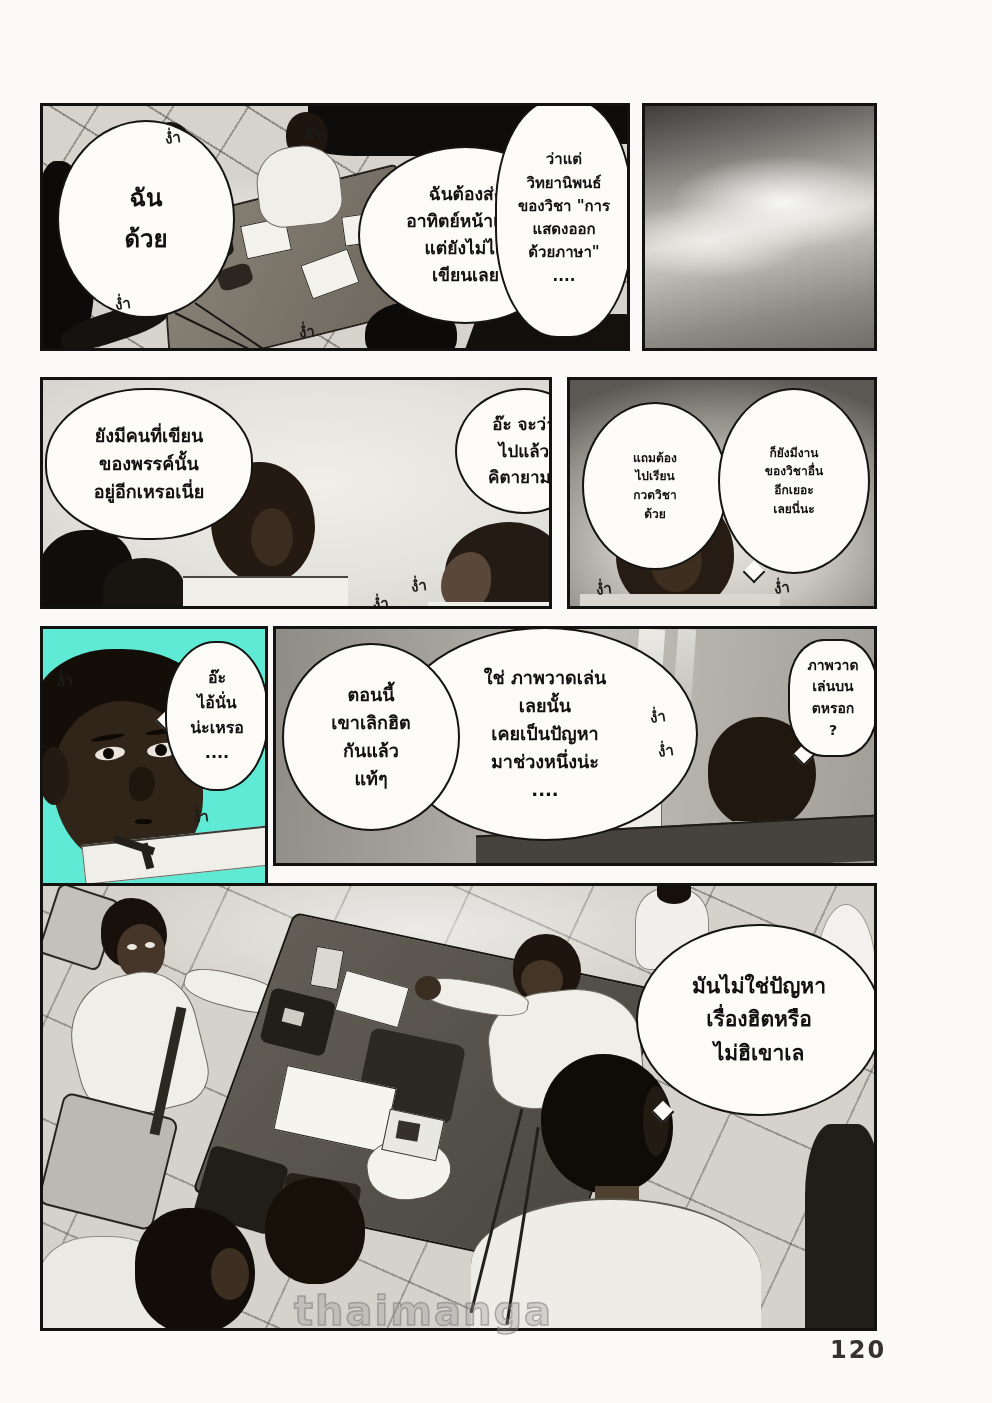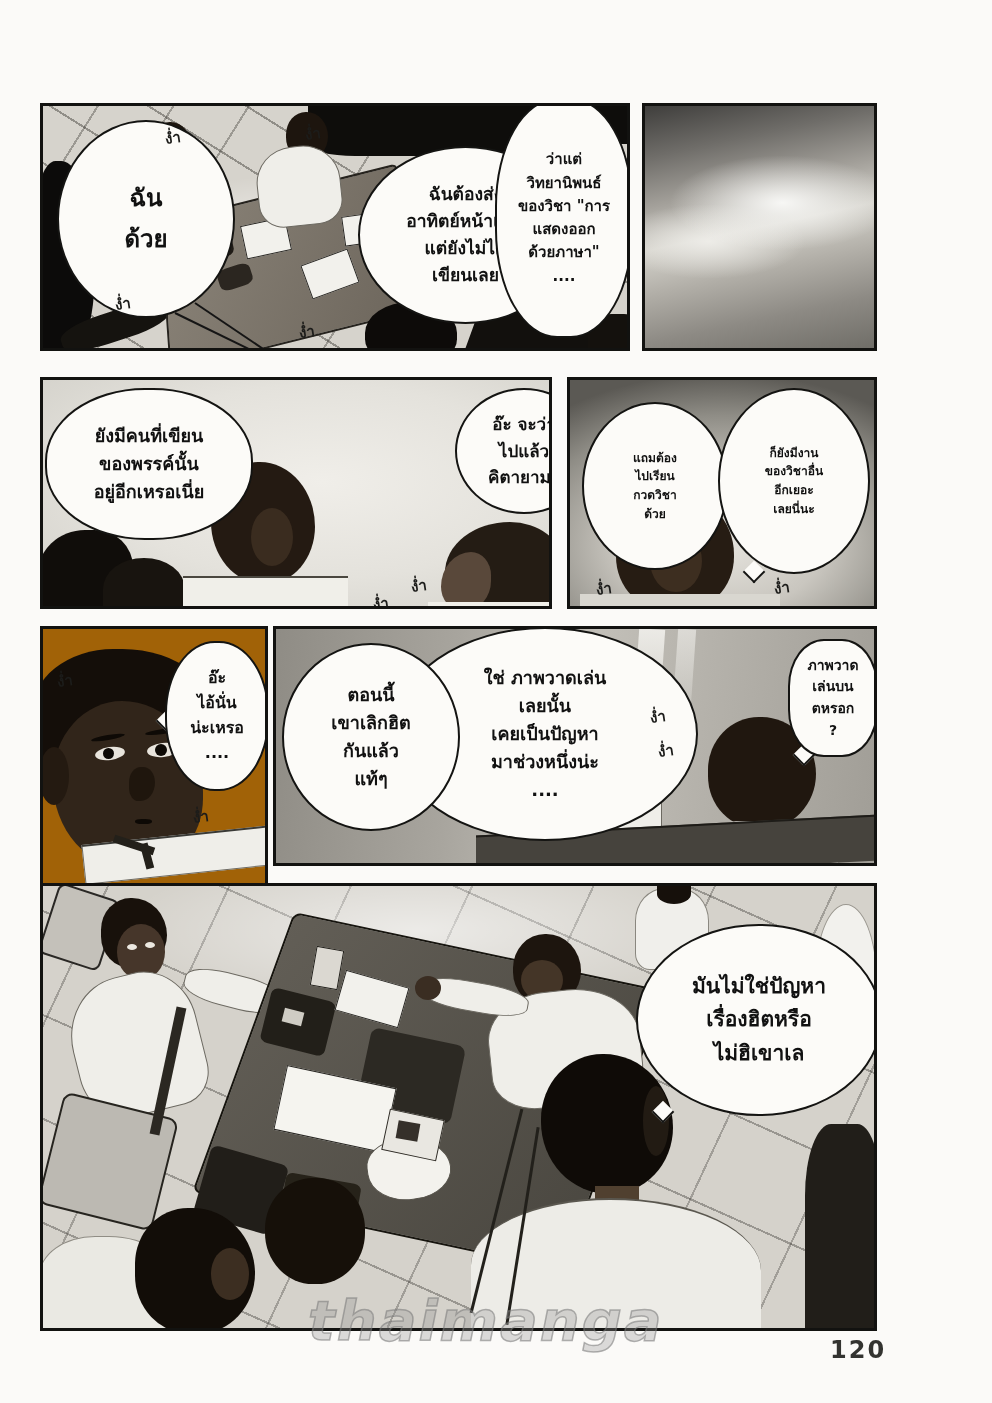--- a/index.html
+++ b/index.html
@@ -10,23 +10,23 @@
   .bubble{position:absolute;background:#fcfbf8;border:2.5px solid #141412;border-radius:50%;
           display:flex;align-items:center;justify-content:center;text-align:center;
           font-weight:bold;color:#111;white-space:pre-line;line-height:1.55;z-index:6;padding:6px;}
   .sfx{position:absolute;font-weight:bold;color:#1c1c1a;font-size:15px;z-index:7;transform:rotate(-8deg);}
   .tail{position:absolute;width:16px;height:16px;background:#fcfbf8;border-right:2.5px solid #141412;
         border-bottom:2.5px solid #141412;transform:rotate(45deg);z-index:5;}
   .art{position:absolute;}
   .head{background:#1d150e;border-radius:48% 52% 50% 48%;}
   .shirt{background:#efeee9;border:1.5px solid #6c6961;}
   .note{background:#f2f1ec;border:1.5px solid #2a2824;}
-  .watermark{position:absolute;left:308px;top:1288px;font-size:56px;font-weight:bold;
+  .watermark{position:absolute;left:294px;top:1288px;font-size:40px;font-weight:bold;
              letter-spacing:2px;color:rgba(150,150,150,0.32);
-             -webkit-text-stroke:1.5px rgba(120,120,120,0.55);z-index:20;font-style:italic;}
+             -webkit-text-stroke:1.5px rgba(120,120,120,0.55);z-index:20;}
   .pagenum{position:absolute;left:830px;top:1336px;font-size:24px;font-weight:bold;
            color:#333330;letter-spacing:2px;z-index:20;}
 </style>
 </head>
 <body>
 
 <div class="page">
 
   <div class="panel" style="left:40px;top:103px;width:590px;height:248px;
               background:
@@ -117,21 +117,21 @@
 ด้วย</div>
     <div class="bubble" style="left:148px;top:8px;width:152px;height:186px;font-size:12px;">ก็ยังมีงาน
 ของวิชาอื่น
 อีกเยอะ
 เลยนี่นะ</div>
 
     <span class="sfx" style="left:26px;top:197px;">ง่ำ</span>
     <span class="sfx" style="left:204px;top:196px;">ง่ำ</span>
   </div>
 
-  <div class="panel" style="left:40px;top:626px;width:228px;height:284px;background:#a16207;">
+  <div class="panel" style="left:40px;top:626px;width:228px;height:284px;background:#5eead4;">
     <div class="art" style="left:-12px;top:20px;width:192px;height:152px;background:#140e09;border-radius:45% 55% 50% 45%;"></div>
     <div class="art" style="left:10px;top:72px;width:150px;height:168px;background:#31251a;border-radius:46% 54% 42% 52%;"></div>
     <div class="art" style="left:-4px;top:118px;width:30px;height:58px;background:#241a11;border-radius:50%;"></div>
     <div class="art" style="left:48px;top:106px;width:34px;height:5px;background:#0e0a06;transform:rotate(-10deg);border-radius:50%;"></div>
     <div class="art" style="left:102px;top:100px;width:36px;height:5px;background:#0e0a06;transform:rotate(-8deg);border-radius:50%;"></div>
     <div class="art" style="left:52px;top:118px;width:30px;height:13px;background:#e8e4dc;border-radius:50%;transform:rotate(-8deg);"></div>
     <div class="art" style="left:104px;top:114px;width:32px;height:14px;background:#e8e4dc;border-radius:50%;transform:rotate(-6deg);"></div>
     <div class="art" style="left:60px;top:119px;width:11px;height:11px;background:#0d0905;border-radius:50%;"></div>
     <div class="art" style="left:112px;top:115px;width:12px;height:12px;background:#0d0905;border-radius:50%;"></div>
     <div class="art" style="left:86px;top:138px;width:26px;height:34px;background:#1c140c;border-radius:50% 50% 60% 40%;opacity:.85;"></div>

